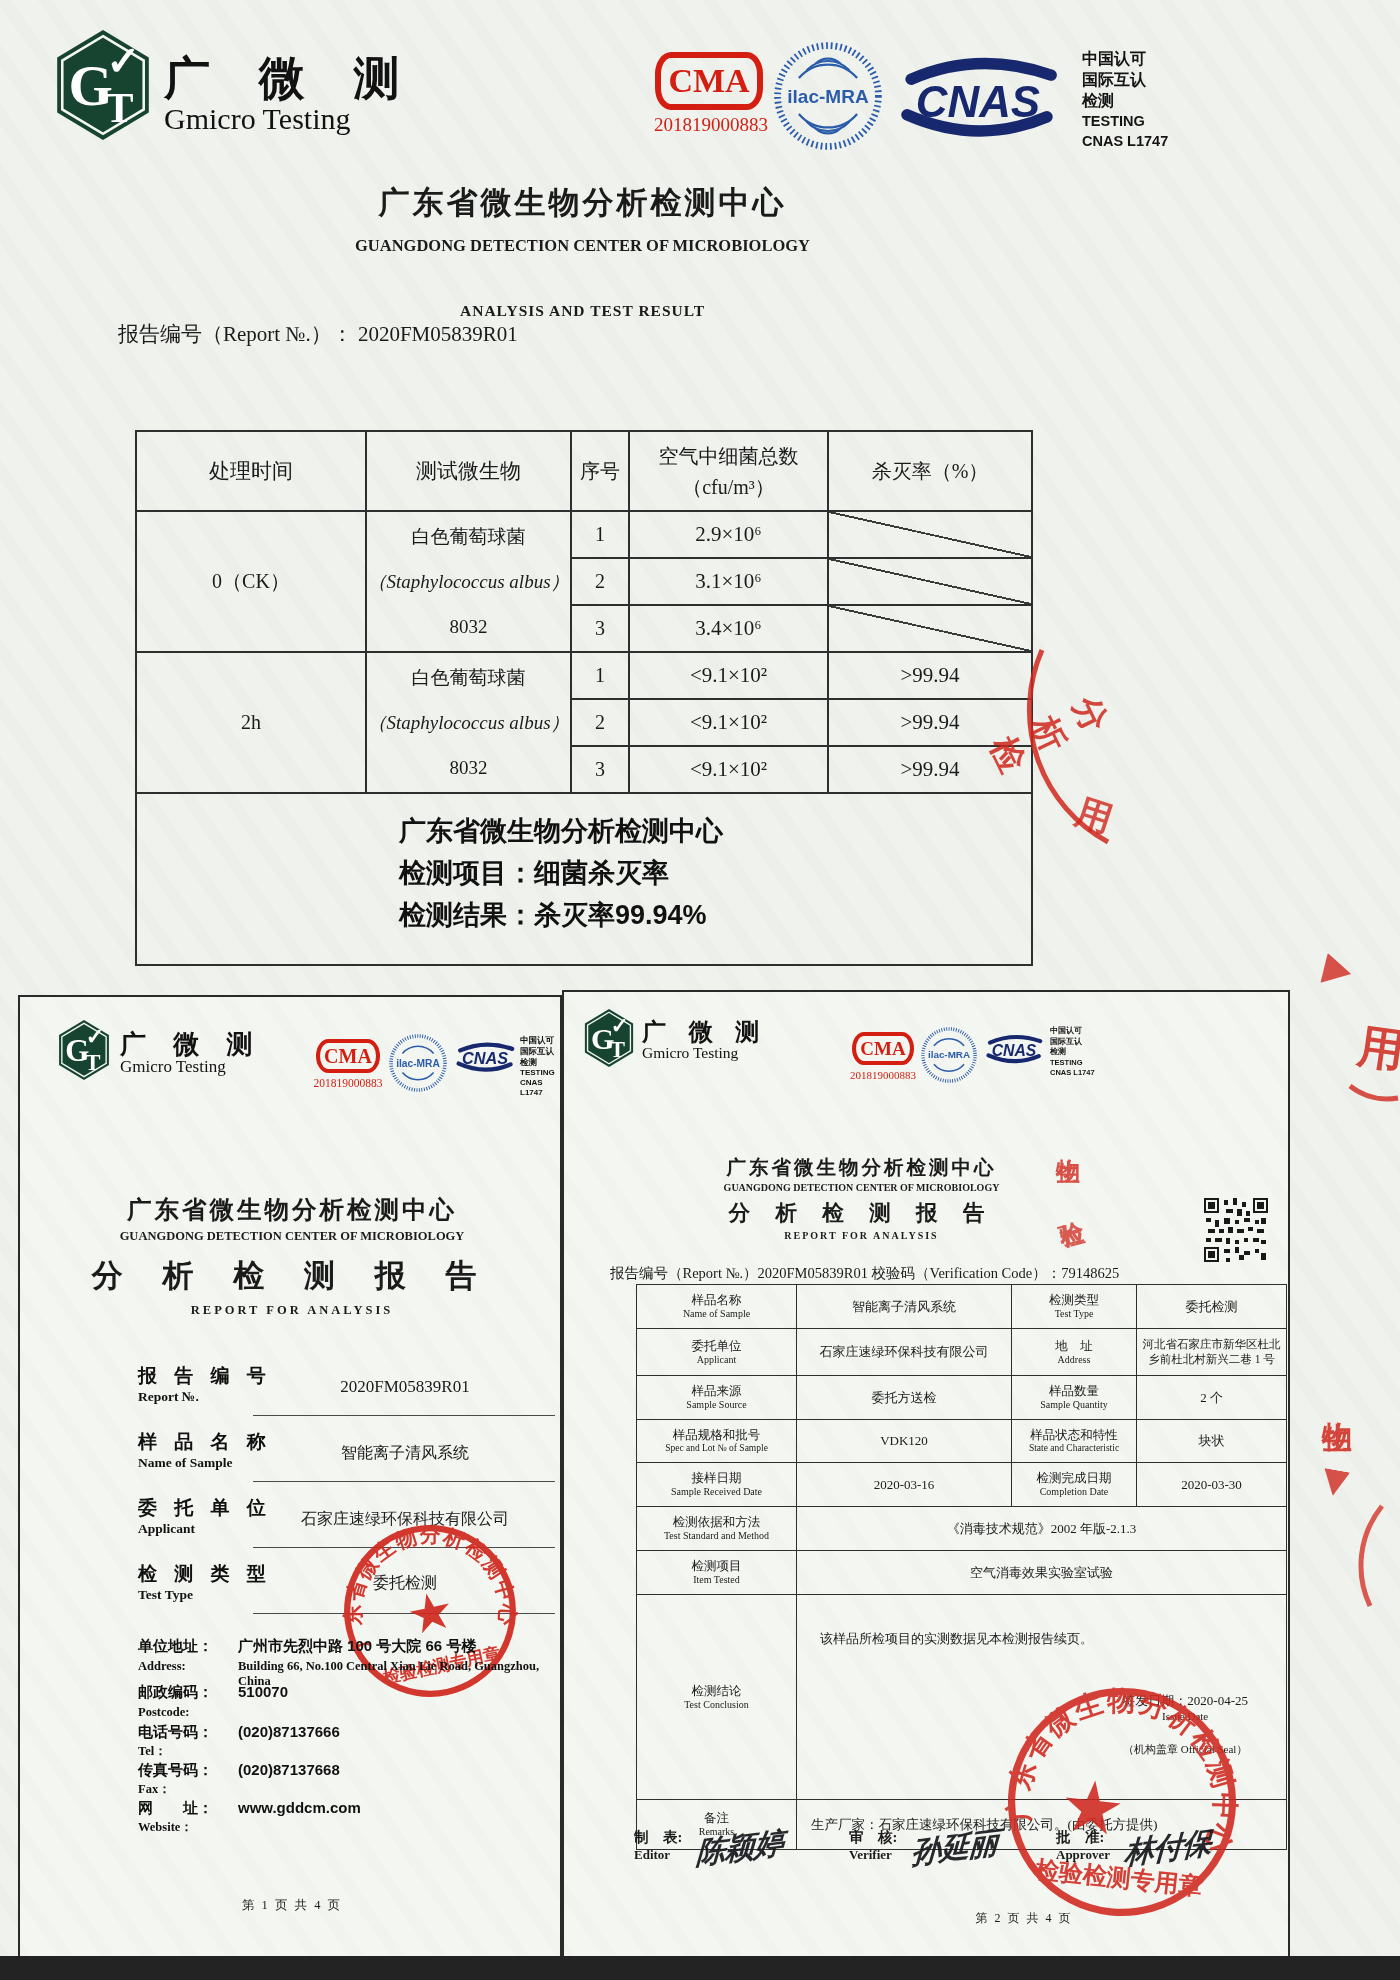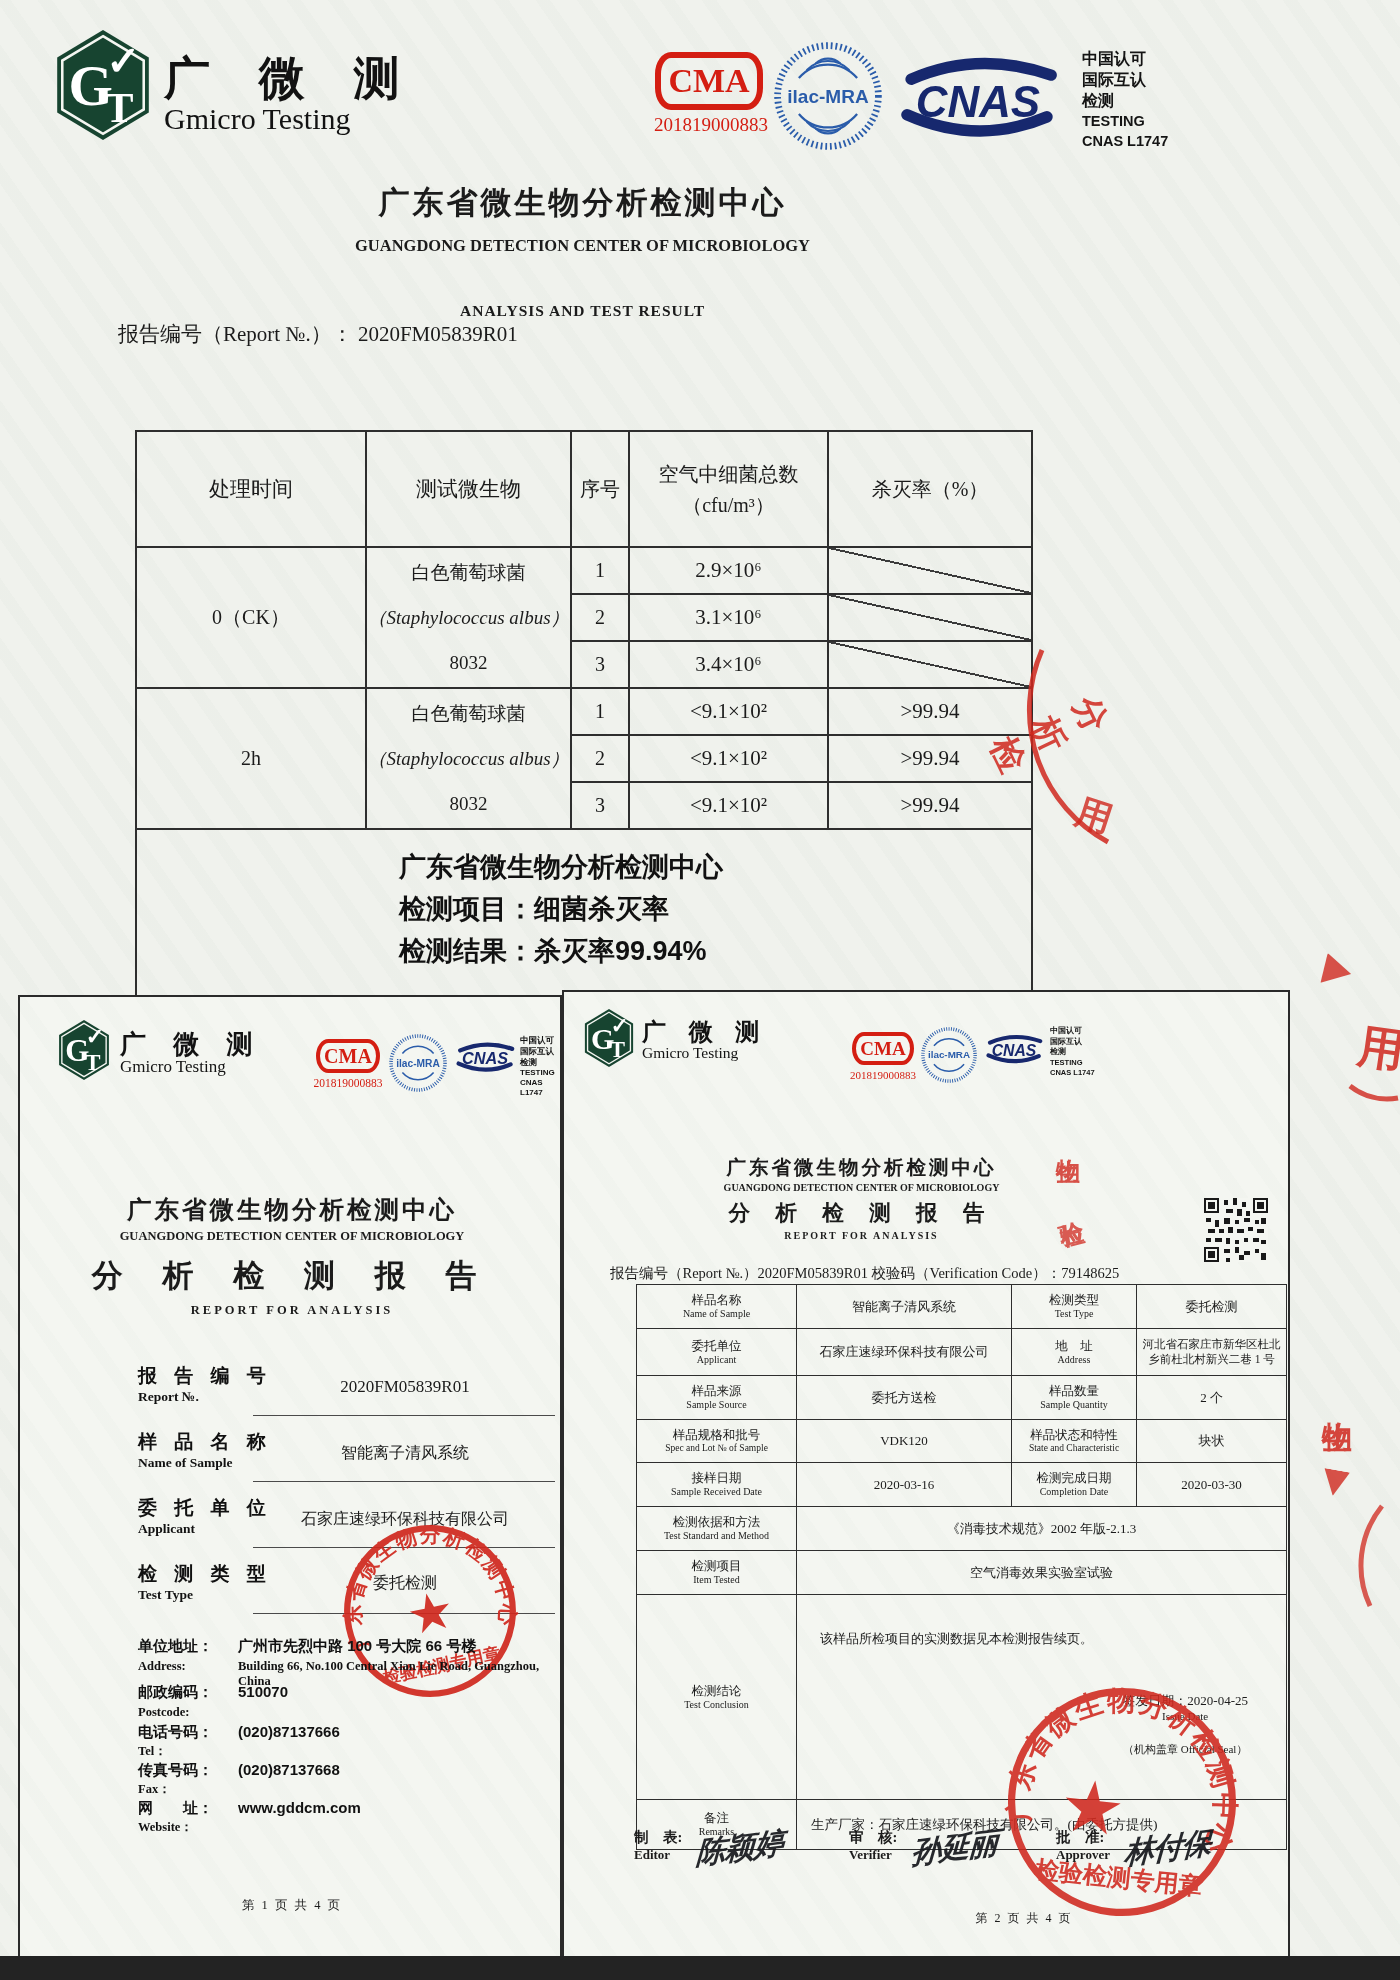--- a/index.html
+++ b/index.html
@@ -108,21 +108,21 @@
 
     <table class="mtable abs" style="left:135px;top:430px;width:896px">
       <colgroup>
           <col style="width:230px">
           <col style="width:205px">
           <col style="width:58px">
           <col style="width:199px">
           <col style="width:204px">
         </colgroup>
       <tbody>
-          <tr style="height:116px">
+          <tr style="height:80px">
         <th style="font-size:21px">处理时间</th>
         <th style="font-size:21px">测试微生物</th>
         <th style="font-size:20px;word-break:break-all;line-height:34px;padding:0 8px">序号</th>
         <th>
           <div style="font-size:20px;line-height:32px">空气中细菌总数</div>
           <div style="font-size:20px;line-height:30px">（cfu/m³）</div>
         </th>
         <th style="font-size:20px">杀灭率（%）</th>
       </tr>
       <tr style="height:47px">

